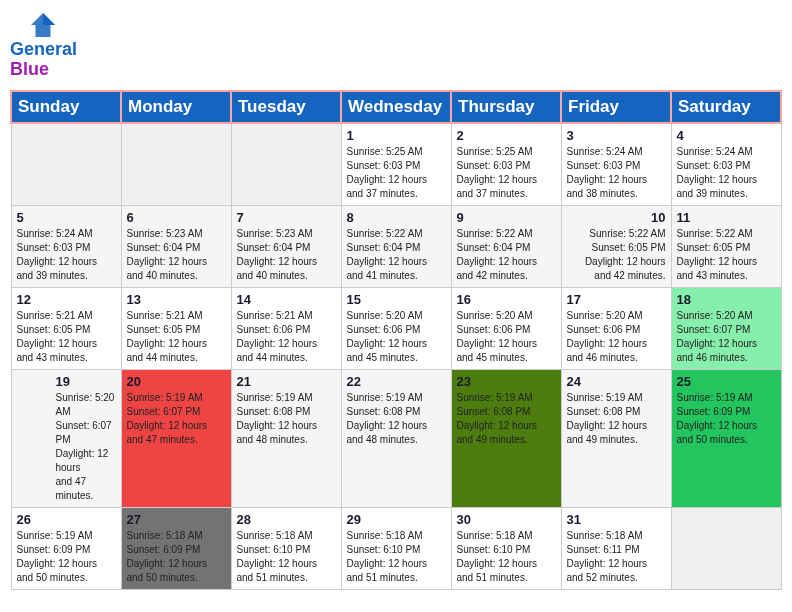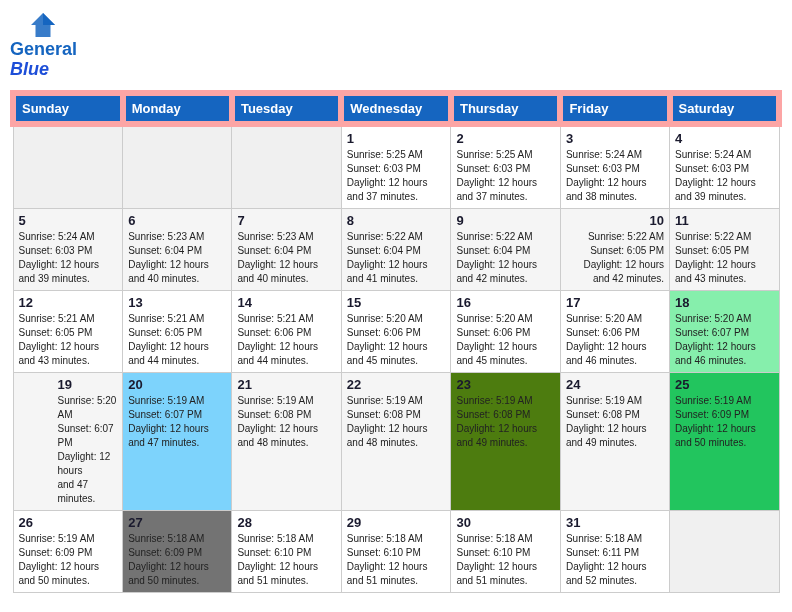--- a/index.html
+++ b/index.html
@@ -50,23 +50,23 @@
     .calendar {
       width: 100%;
       border-collapse: collapse;
       font-size: 10.5px;
     }
     .calendar th {
       background-color: #1565c0;
       color: #fff;
       text-align: left;
       padding: 5px 6px;
-      font-size: 13px;
+      font-size: 17px;
       font-weight: bold;
-      border: 6px solid #fca5a5;
+      border: 2px solid #fca5a5;
       margin-left: 36px;
     }
     .calendar td {
       border: 1px solid #ccc;
       vertical-align: top;
       padding: 4px 5px;
       width: 110px;
       min-height: 80px;
       background: #fff;
     }
@@ -97,21 +97,21 @@
 
 <div class="header">
   <div class="logo">
     <svg class="logo-icon" viewBox="0 0 40 40">
       <rect x="0" y="0" width="40" height="40" fill="none"></rect>
       <polygon points="20,4 36,20 30,20 30,36 10,36 10,20 4,20" fill="#1565c0" opacity="0.85"></polygon>
       <polygon points="20,4 36,20 20,20" fill="#1565c0"></polygon>
     </svg>
     <div class="logo-text">
       <div><span>General</span></div>
-      <div style="color:#1d4ed8;font-style:italic;">Blue</div>
+      <div style="color:#a21caf;">Blue</div>
     </div>
   </div>
   <div class="title-block">
     <div class="month-title"></div>
     <div class="subtitle"></div>
   </div>
 </div>
 
 <table class="calendar">
   <thead>
@@ -262,21 +262,21 @@
         </td>
       </tr>
       <tr>
         <td style="background: rgb(245, 245, 245); padding-left: 44px;">
           <span class="day-number">19</span>
           <div class="day-info" style="white-space: pre-line;">Sunrise: 5:20 AM
 Sunset: 6:07 PM
 Daylight: 12 hours
 and 47 minutes.</div>
         </td>
-        <td style="background: #7dd3fc;">
+        <td style="background: #ef4444;">
           <span class="day-number">20</span>
           <div class="day-info" style="white-space: pre-line;">Sunrise: 5:19 AM
 Sunset: 6:07 PM
 Daylight: 12 hours
 and 47 minutes.</div>
         </td>
         <td style="background: rgb(245, 245, 245);">
           <span class="day-number">21</span>
           <div class="day-info" style="white-space: pre-line;">Sunrise: 5:19 AM
 Sunset: 6:08 PM

